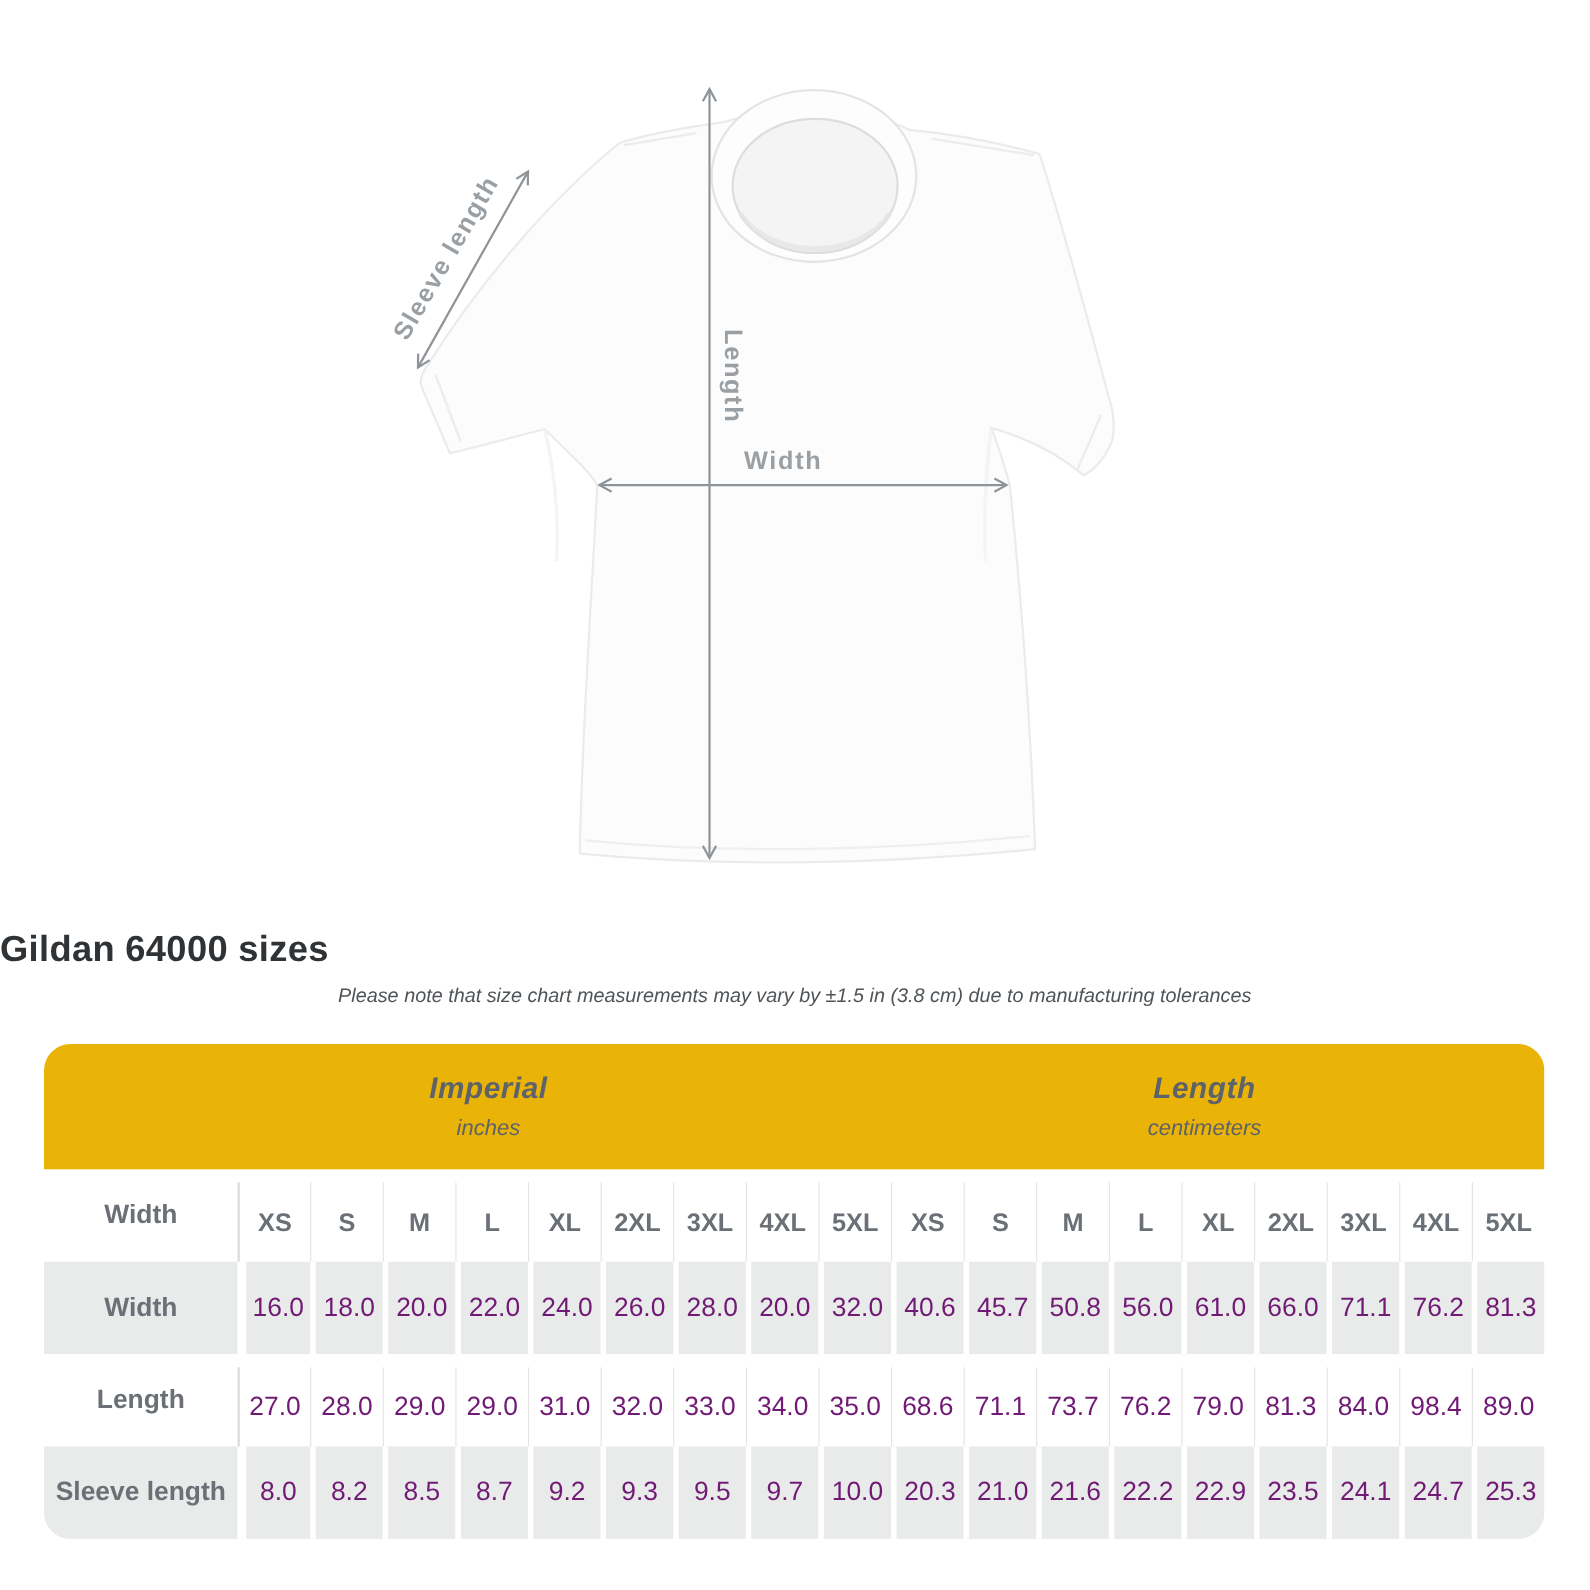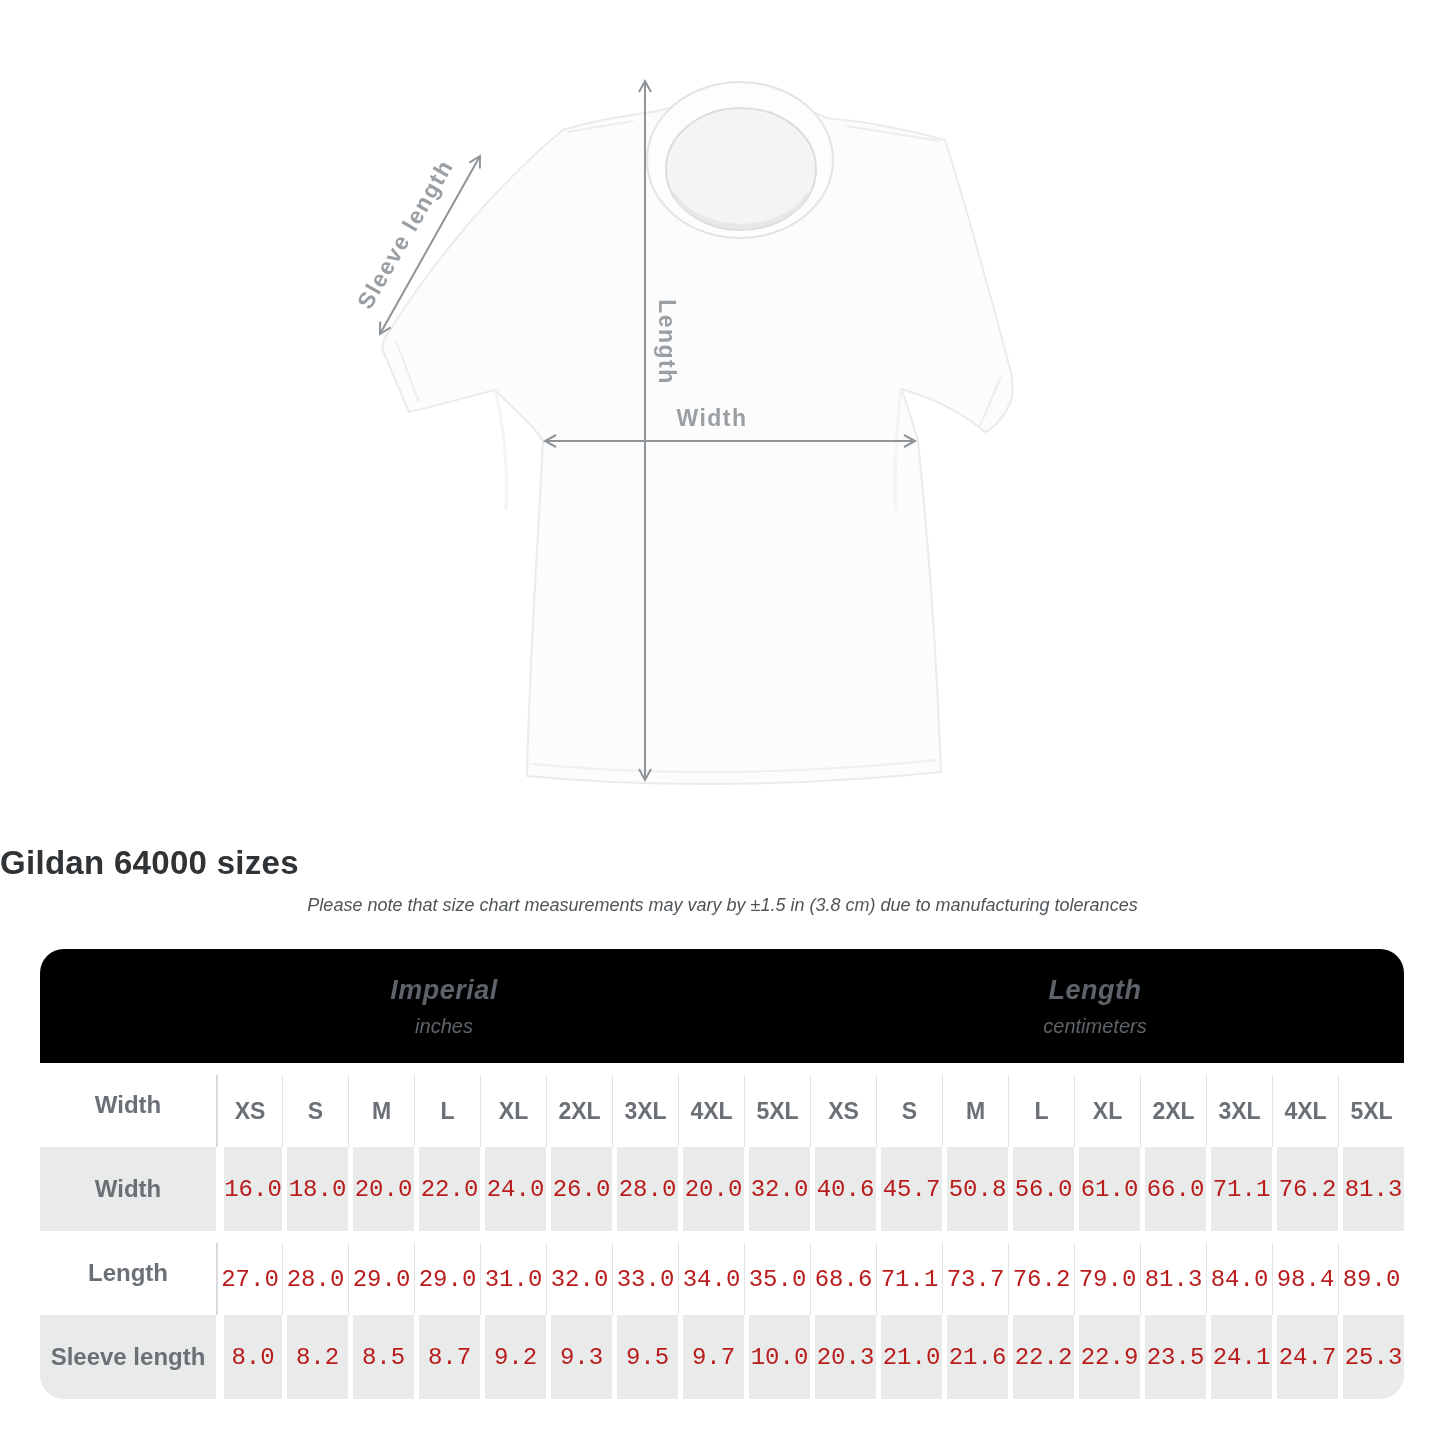--- a/index.html
+++ b/index.html
@@ -14,39 +14,39 @@
 
   
   .title { position:absolute; top:844px; left:0; width:100%; text-align:left;
            font-size:33px; font-weight:bold; color:#2f3336; letter-spacing:0.3px; }
   .note  { position:absolute; top:895px; left:0; width:100%; text-align:center;
            font-size:18px; font-style:italic; color:#4f5458; }
 
   
   .size-table { position:absolute; left:40px; top:949px; width:1364px; height:450px;
                 border-radius:24px; overflow:hidden; }
-  .band { position:relative; height:114px; background:#000000; }
+  .band { position:relative; height:114px; background:#eab308; }
   .band-group { position:absolute; top:50%; transform:translate(-50%,-50%);
                 text-align:center; color:#5d6368; }
   .pos-imperial { left:404px; }
   .pos-metric   { left:1055px; }
   .unit-title { font-size:27px; font-weight:bold; font-style:italic; letter-spacing:0.5px; }
   .unit-sub   { font-size:20px; font-style:italic; margin-top:9px; }
 
   .trow { display:grid; grid-template-columns:176px repeat(18, 1fr); height:84px; }
   .cell { display:flex; align-items:center; justify-content:center; box-sizing:border-box; }
   .r-white .cell { background:#ffffff; }
   .r-gray  .cell { background:#e9eaea; }
   .r-white .c-data  { border-left:1px solid #e3e3e3;margin-top:12px; }
   .r-white .c-first { border-left:2px solid #dadada; }
   .r-gray  .c-data  { border-left:5px solid #ffffff; }
   .r-gray  .c-first { border-left:8px solid #ffffff; }
   .c-label { font-weight:bold; color:#6a7075; font-size:24px; }
   .col-h   { font-weight:bold; color:#6a7075; font-size:23px; }
-  .val     { color:#b91c1c; font-size:24px;font-family:Liberation Mono, monospace; }
+  .val     { color:#701a75; font-size:24px; }
 </style>
 </head>
 <body>
 
 <div class="page">
 
   <svg class="shirt-svg" width="1445" height="830" viewBox="0 0 1445 830">
     <defs>
       <marker id="ah" markerUnits="userSpaceOnUse" markerWidth="26" markerHeight="26" viewBox="-13 -13 26 26" refX="0" refY="0" orient="auto-start-reverse">
         <path d="M -11 -6 L 0 0 L -11 6" fill="none" stroke="#8f9498" stroke-width="2"></path>

